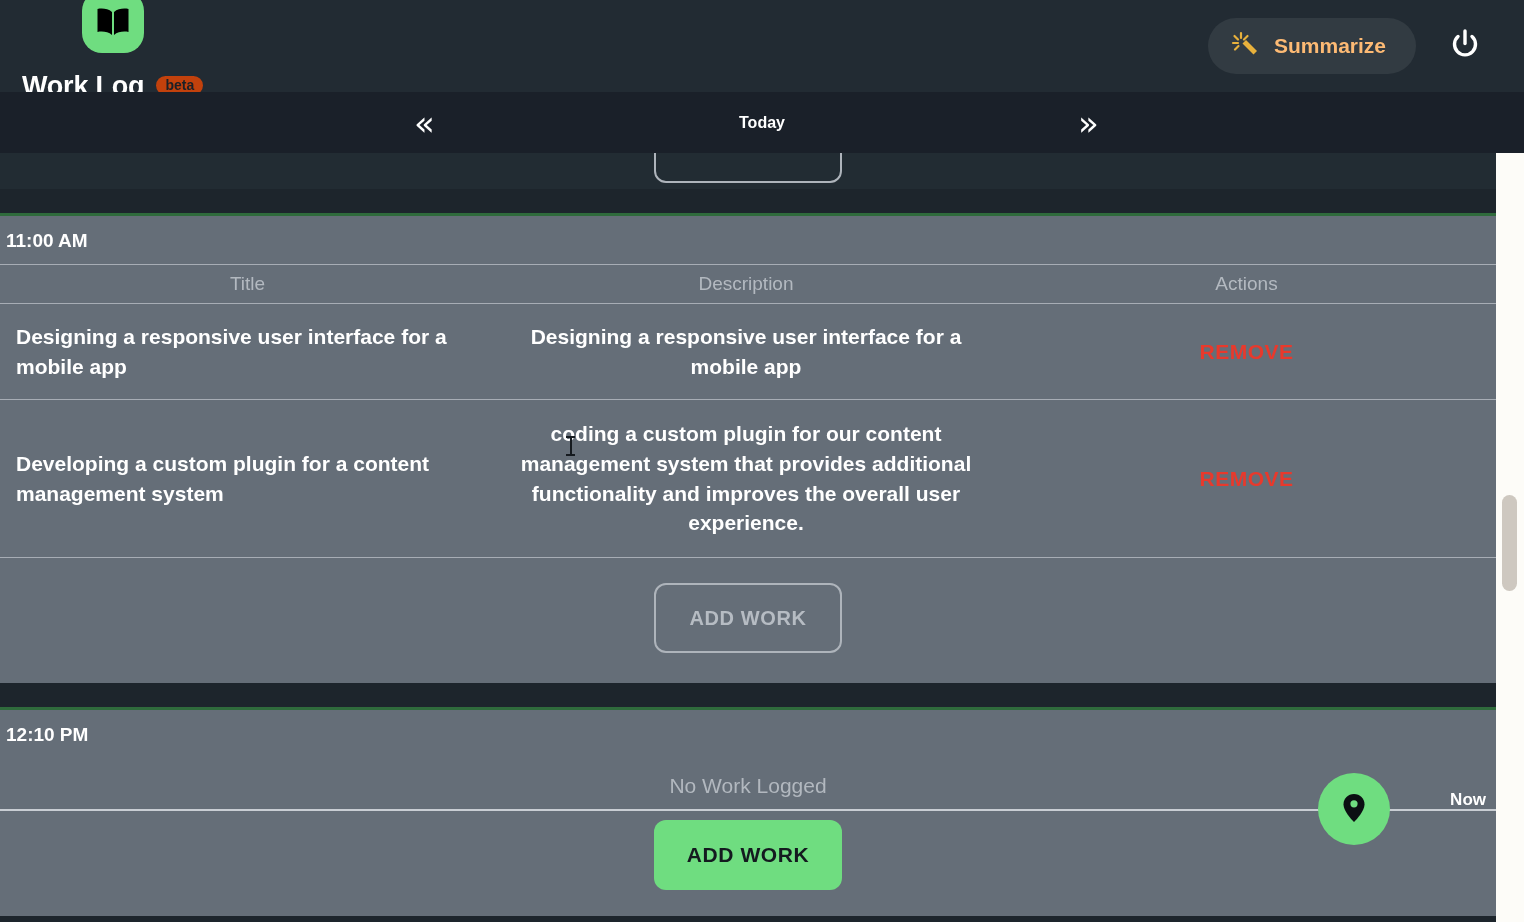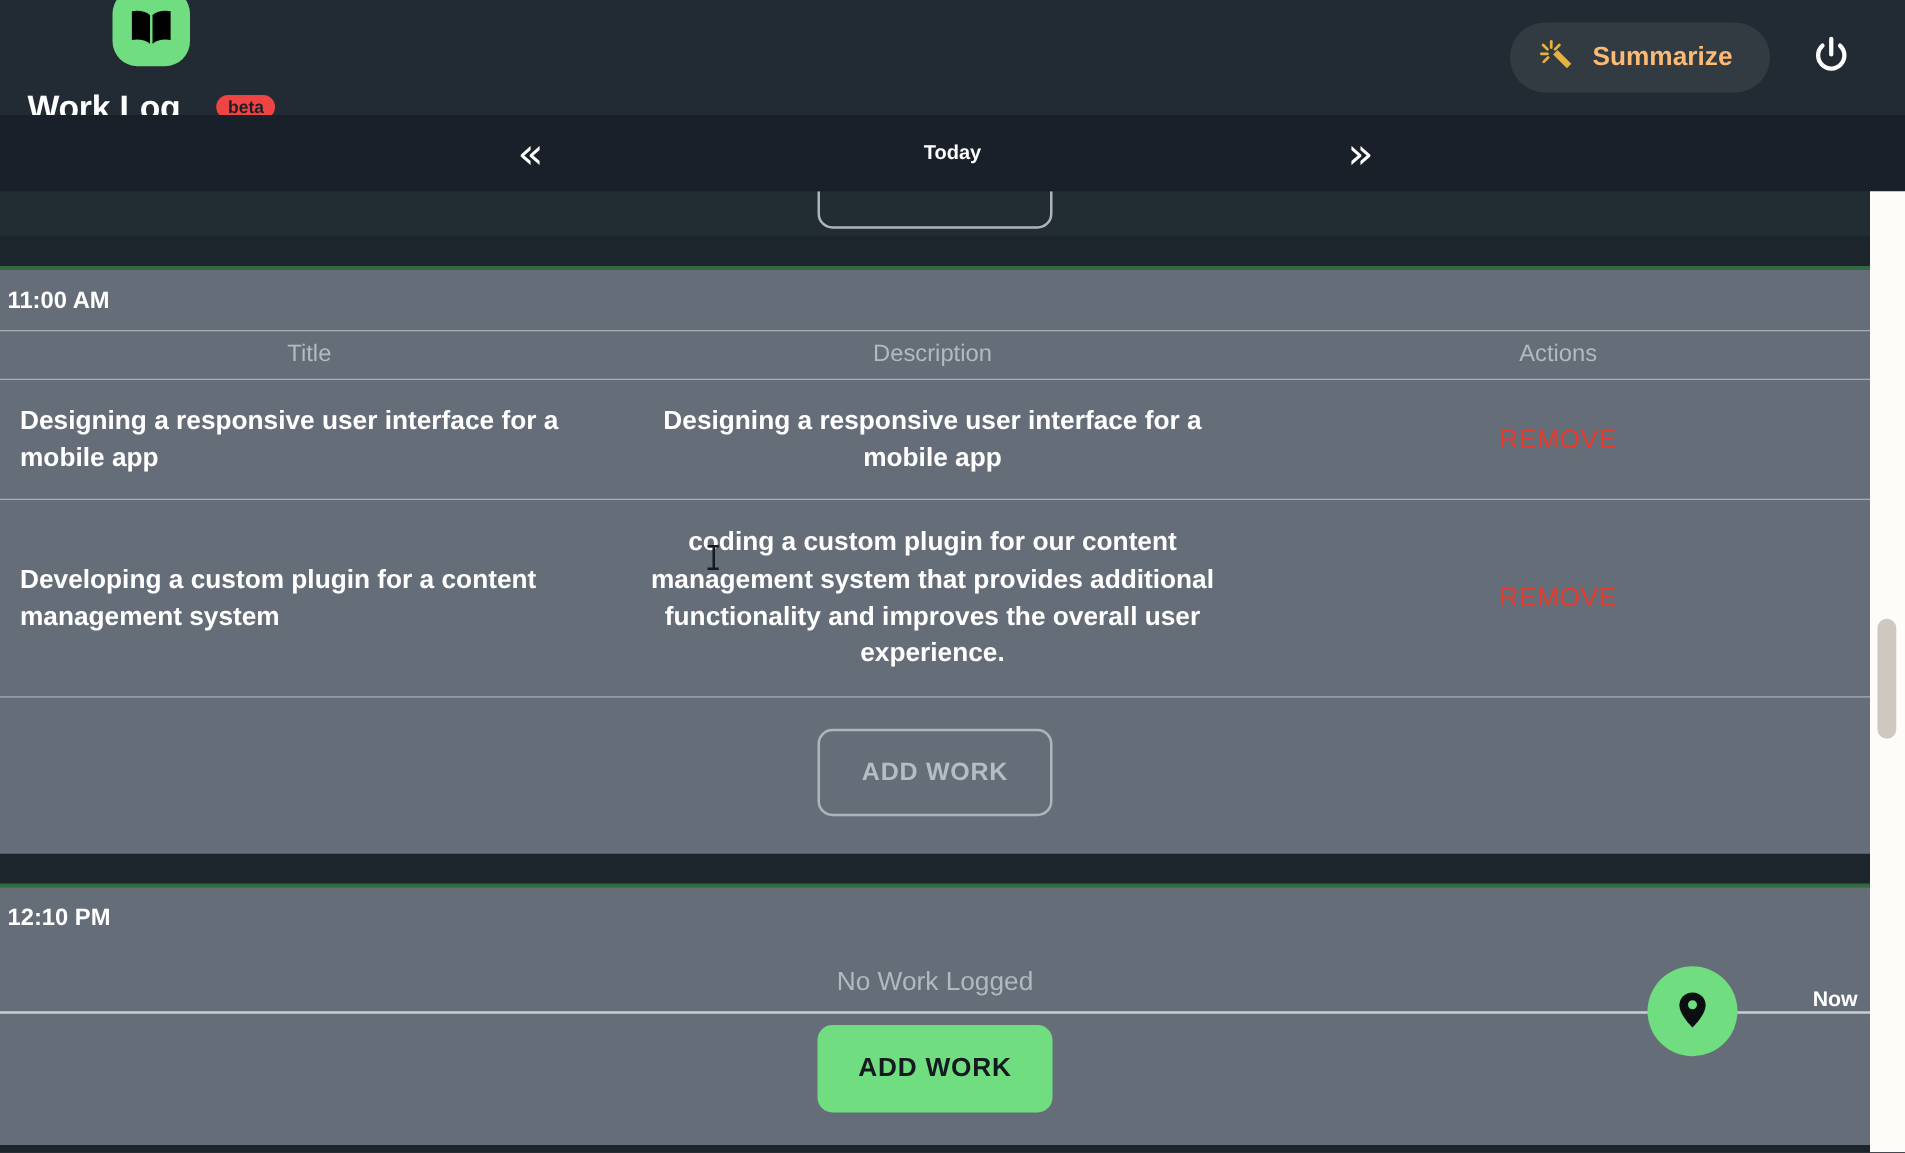--- a/index.html
+++ b/index.html
@@ -51,28 +51,28 @@
   .logo-tile svg { display: block; }
 
   .brand-title {
     font-size: 27px;
     font-weight: bold;
     color: #ffffff;
     letter-spacing: -0.2px;
   }
 
   .beta-badge {
-    background: #ef4444;
+    background: #c2410c;
     color: #1b2026;
     font-size: 14px;
     font-weight: bold;
     border-radius: 10px;
     padding: 2px 9px 3px;
     line-height: 1;
-    margin-left: 29px;
+    margin-left: 12px;
     position: relative;
     top: -1px;
   }
 
   .appbar-right {
     margin-left: auto;
     display: flex;
     align-items: center;
     gap: 28px;
     padding-right: 16px;
@@ -199,21 +199,21 @@
     font-size: 21px;
     font-weight: bold;
     line-height: 1.42;
   }
 
   .remove-link {
     background: none;
     border: none;
     color: #e8392c;
     font-size: 21px;
-    font-weight: normal;
+    font-weight: bold;
     letter-spacing: 0.5px;
     cursor: pointer;
     font-family: "Liberation Sans", sans-serif;
   }
 
   .addwork-wrap {
     display: flex;
     justify-content: center;
     padding: 25px 0 30px;
   }

